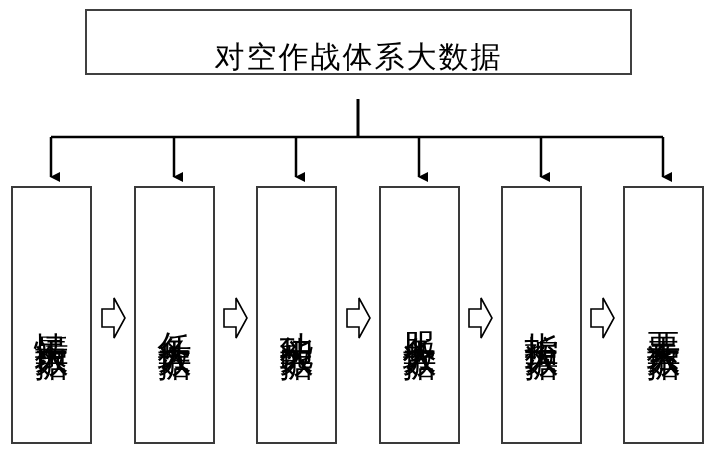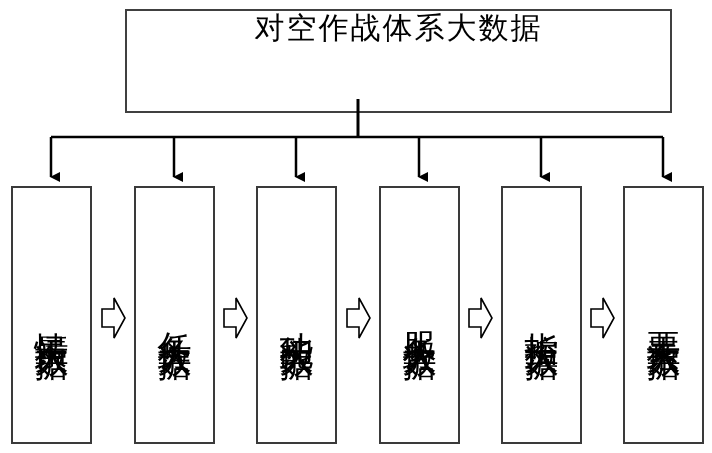--- a/index.html
+++ b/index.html
@@ -17,28 +17,27 @@
     background: #ffffff;
     overflow: hidden;
   }
 
   
   .root-box {
     position: absolute;
     left: 85px;
     top: 9px;
     width: 547px;
-    height: 104px;
+    height: 66px;
     border: 2px solid #404040;
     background: #ffffff;
     box-sizing: border-box;
     display: flex;
-    align-items: flex-start;
+    align-items: flex-end;
     justify-content: center;
-    margin-left: 40px;
   }
   .root-box-label {
     font-size: 30px;
     line-height: 1.1;
     color: #000000;
     letter-spacing: 2px;
     white-space: nowrap;
   }
 
   

